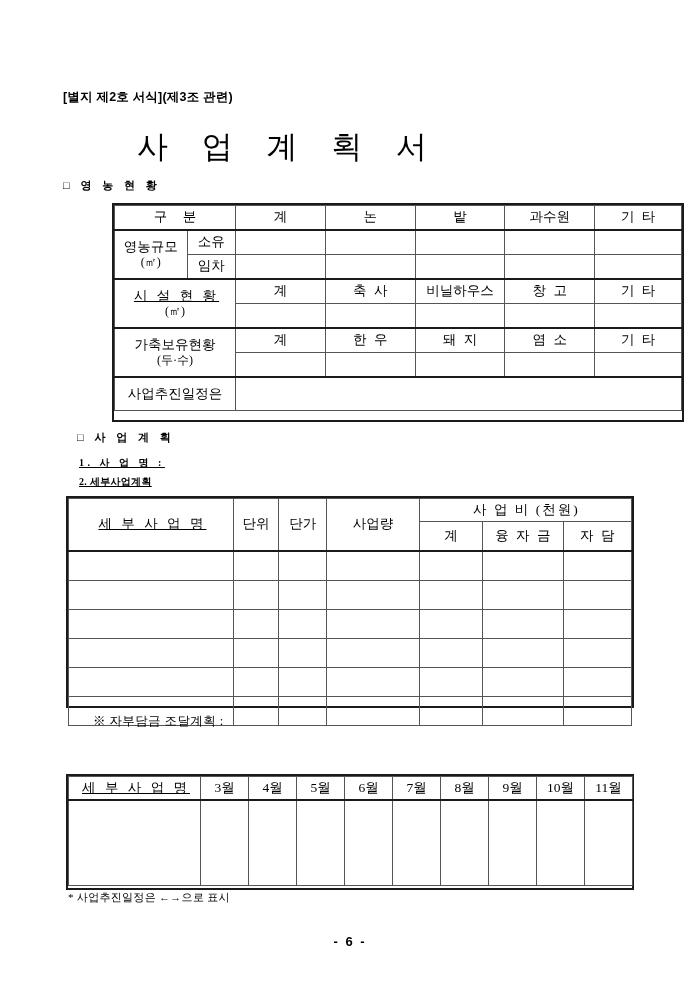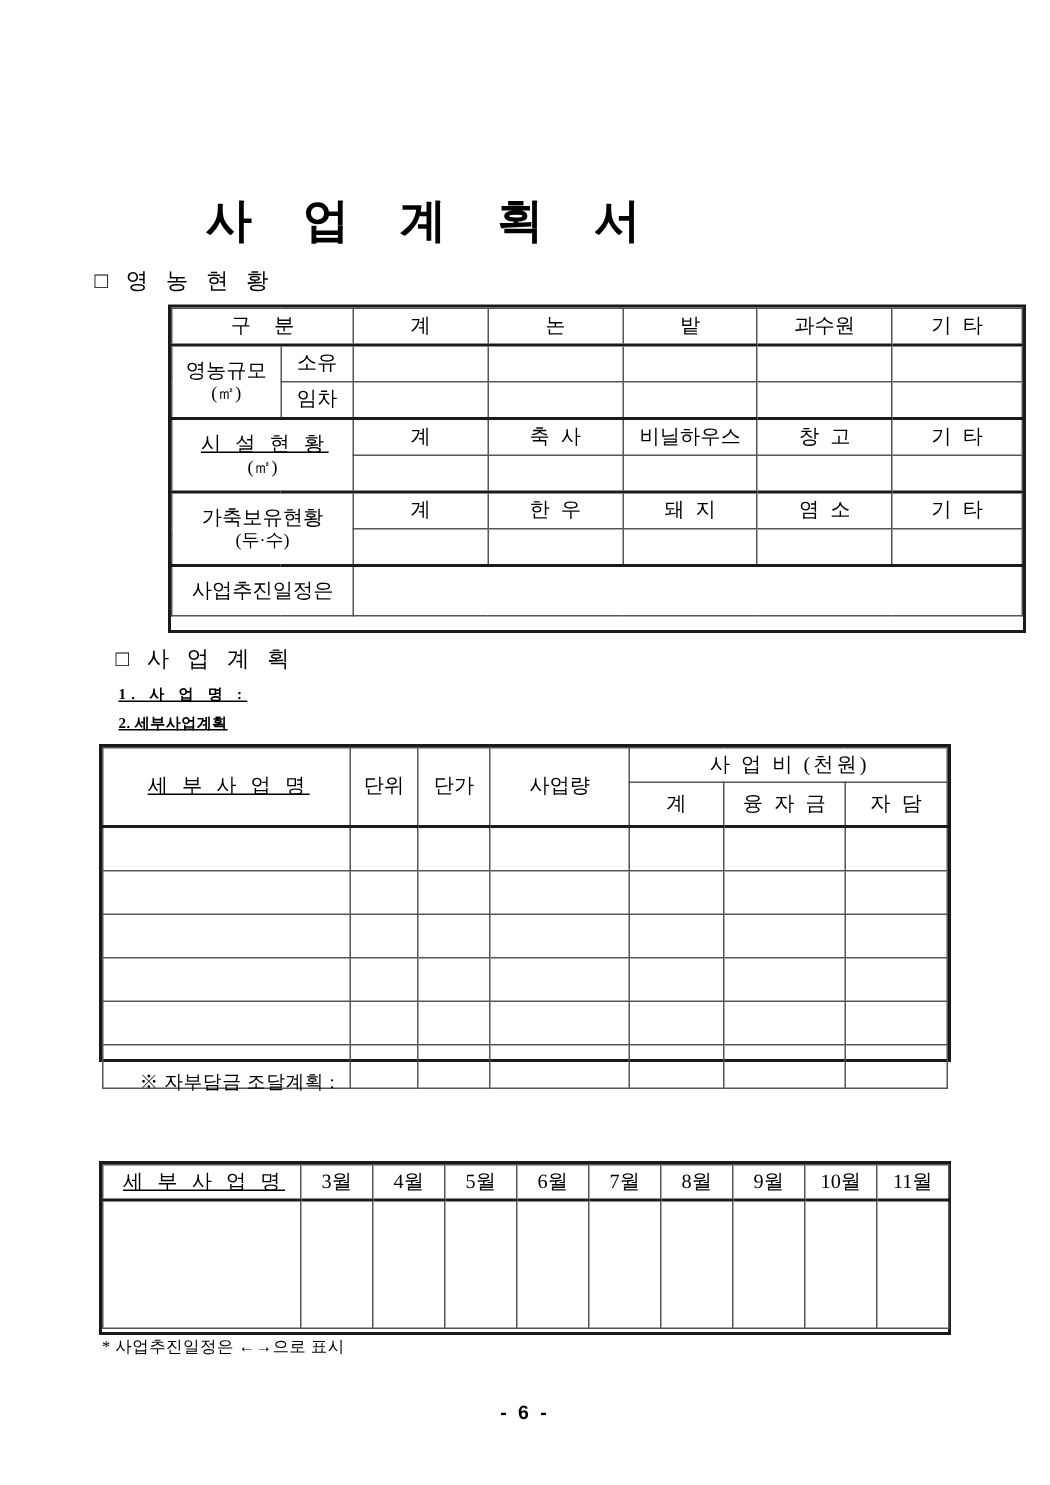--- a/index.html
+++ b/index.html
@@ -38,32 +38,32 @@
 
   
   .doc-title {
     position: absolute;
     left: 0;
     top: 126px;
     width: 564px;
     text-align: center;
     font-family: "Liberation Serif", "DejaVu Serif", serif;
     font-size: 31px;
-    font-weight: bold;
+    font-weight: normal;
     letter-spacing: 13px;
     text-indent: 13px;
     white-space: nowrap;
   }
 
   
   .section-head {
     position: absolute;
     font-family: "Liberation Serif", "DejaVu Serif", serif;
-    font-size: 15px;
-    font-weight: normal;
+    font-size: 11px;
+    font-weight: bold;
     letter-spacing: 4px;
     white-space: nowrap;
   }
   .sec1 { left: 63px; top: 178px; }
   .sec2 { left: 63px; top: 430px; margin-left: 14px; }
 
   .sub-head {
     position: absolute;
     font-family: "Liberation Serif", "DejaVu Serif", serif;
     font-size: 10px;
@@ -154,20 +154,21 @@
     height: 112px;
   }
   #table3 td { height: 22px; }
   #table3 td.body-cell { height: 84px; }
 </style>
 </head>
 <body>
 
 <div class="page">
 
+  <div class="form-ref">[별지 제2호 서식](제3조 관련)</div>
 
   <div class="doc-title">사 업 계 획 서</div>
 
   <div class="section-head sec1">□ 영 농 현 황</div>
 
   <div class="tbl-wrap" id="table1-wrap">
     <table id="table1">
       <colgroup>
         <col style="width:72px">
         <col style="width:48px">

